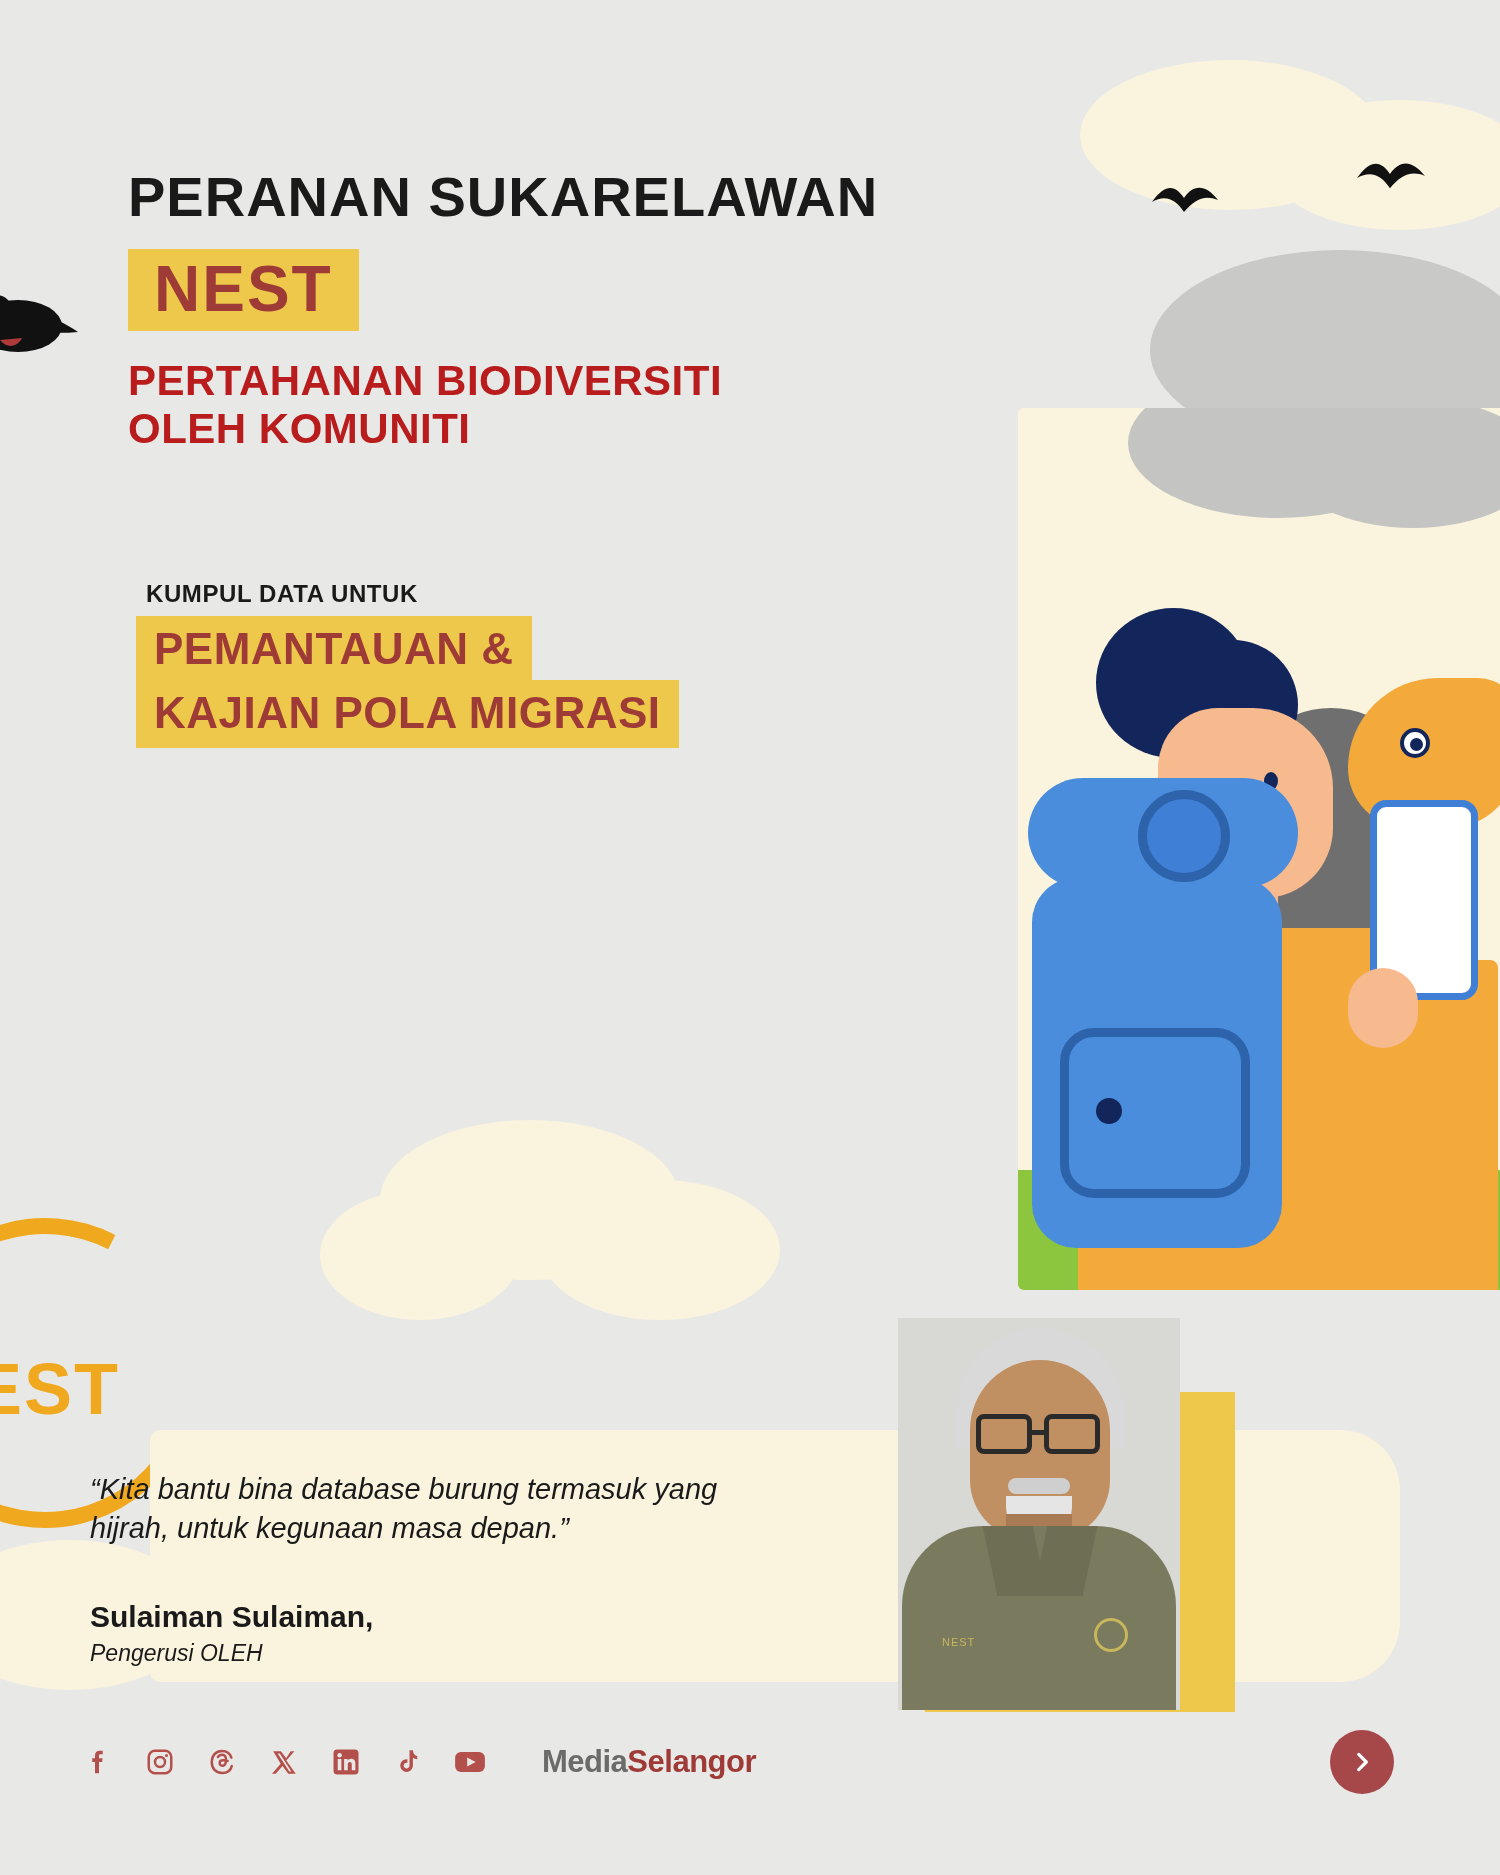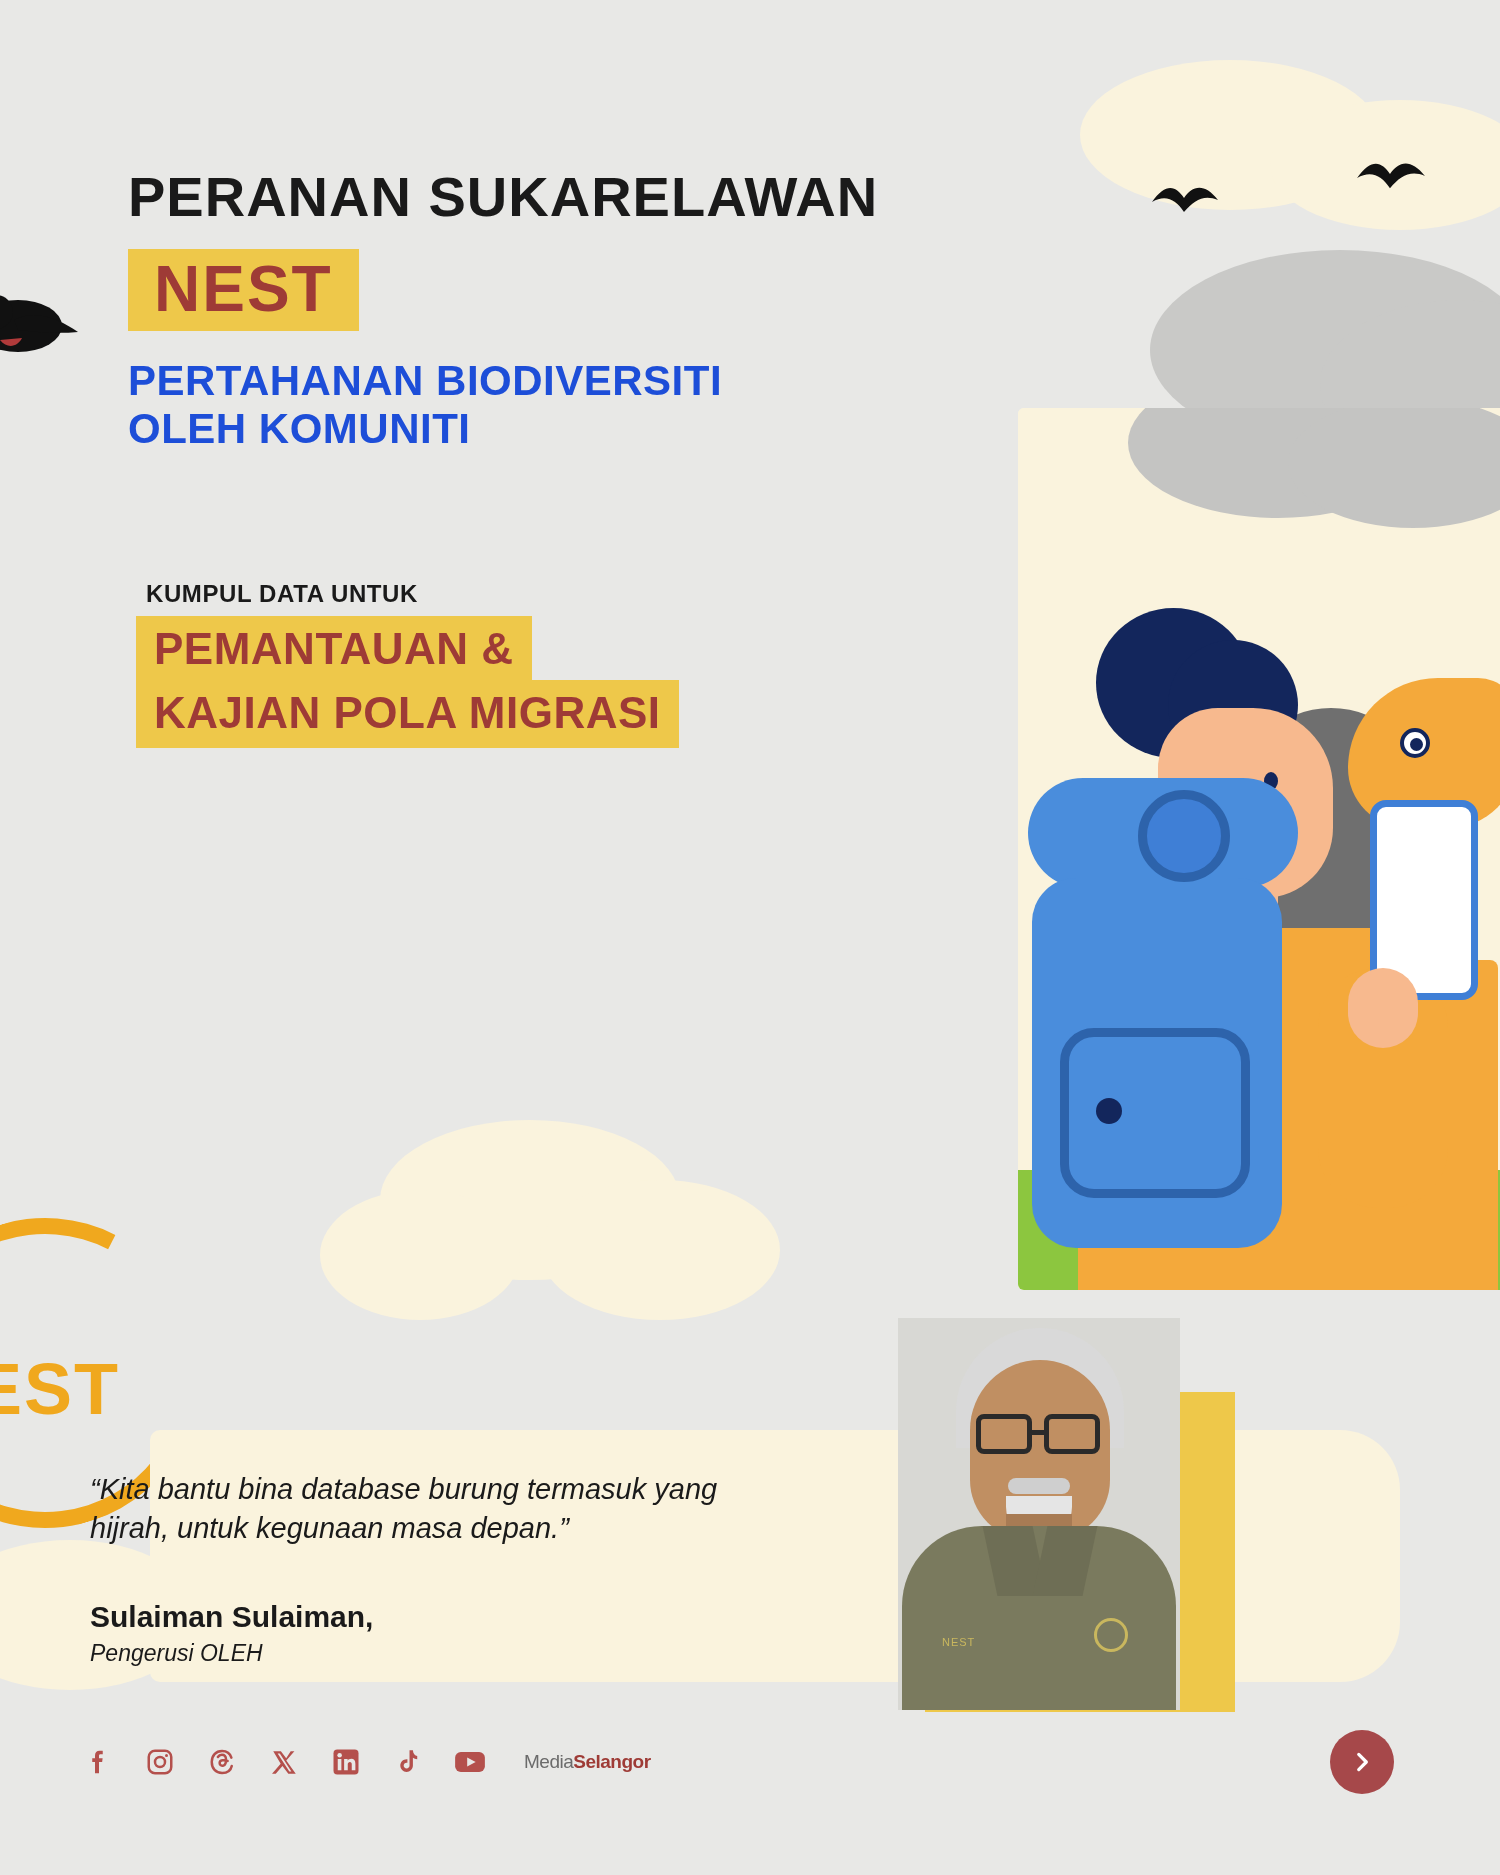--- a/index.html
+++ b/index.html
@@ -49,21 +49,21 @@
     font-size: 64px;
     font-weight: bold;
     color: #9e3b36;
     letter-spacing: 2px;
     line-height: 1;
   }
   .subtitle {
     margin-top: 26px;
     font-size: 42px;
     font-weight: bold;
-    color: #1d4ed8;
+    color: #b91c1c;
     line-height: 1.14;
     letter-spacing: 0.5px;
   }
 
   
   .points { position: absolute; left: 136px; top: 580px; width: 760px; }
   .point { margin-bottom: 48px; }
   .point-kicker {
     font-size: 24px;
     font-weight: bold;
@@ -230,21 +230,21 @@
   .p-collar-l { position: absolute; left: 92px; top: 208px; width: 50px; height: 70px; background: #6e6e55; transform: skewX(12deg); }
   .p-collar-r { position: absolute; left: 142px; top: 208px; width: 50px; height: 70px; background: #6e6e55; transform: skewX(-12deg); }
   .p-neck { position: absolute; left: 108px; top: 196px; width: 66px; height: 40px; background: #a87b54; }
   .p-badge { position: absolute; left: 196px; top: 300px; width: 34px; height: 34px; border: 3px solid #c9b75e; border-radius: 50%; }
   .p-logo-text { position: absolute; left: 44px; top: 318px; font-size: 11px; color: #c9b75e; letter-spacing: 1px; }
 
   
   .footer { position: absolute; left: 78px; top: 1742px; display: flex; align-items: center; gap: 22px; }
   .sicon { width: 40px; height: 40px; display: flex; align-items: center; justify-content: center; color: #b4504c; }
   .sicon svg { display: block; }
-  .brand { margin-left: 12px; font-size: 19px; font-weight: normal; color: #6b6b6b; letter-spacing: -0.5px; }
+  .brand { margin-left: 30px; font-size: 31px; font-weight: bold; color: #6b6b6b; letter-spacing: -0.5px; }
   .brand b { color: #9e3b36; }
   .next-btn {
     position: absolute; left: 1330px; top: 1730px;
     width: 64px; height: 64px; border-radius: 50%;
     background: #a6484a;
     display: flex; align-items: center; justify-content: center;
   }
   .next-btn svg { display: block; }
 </style>
 </head>

